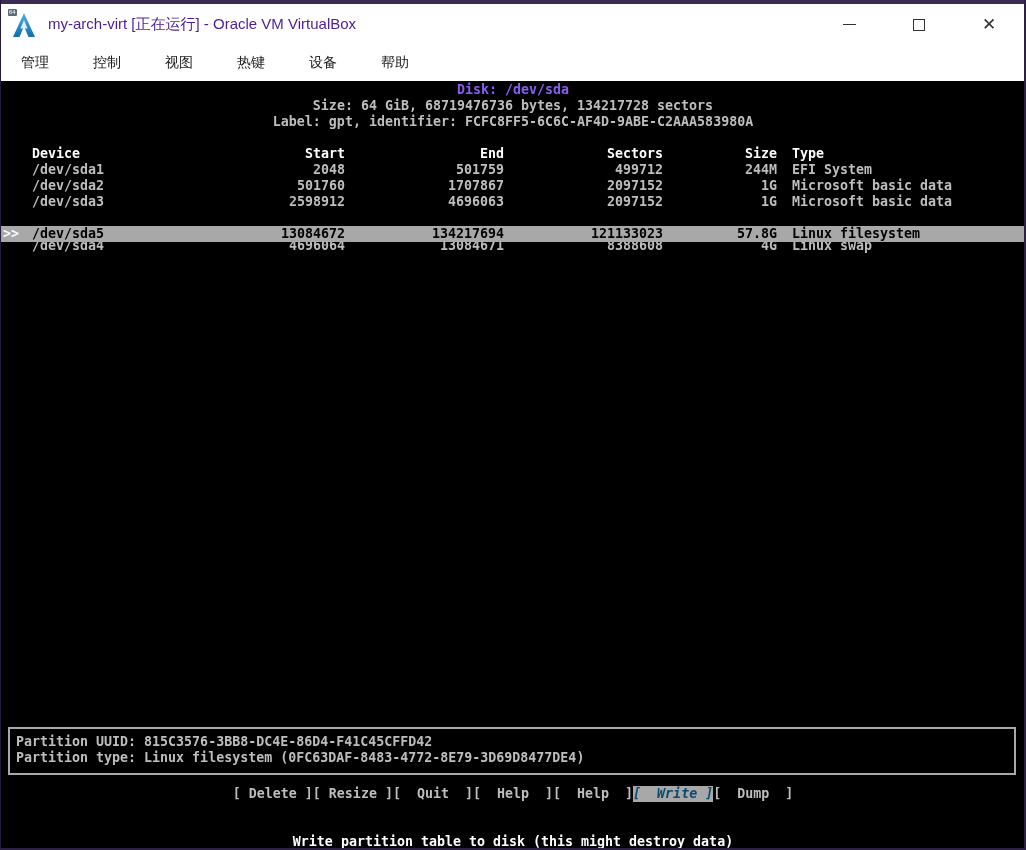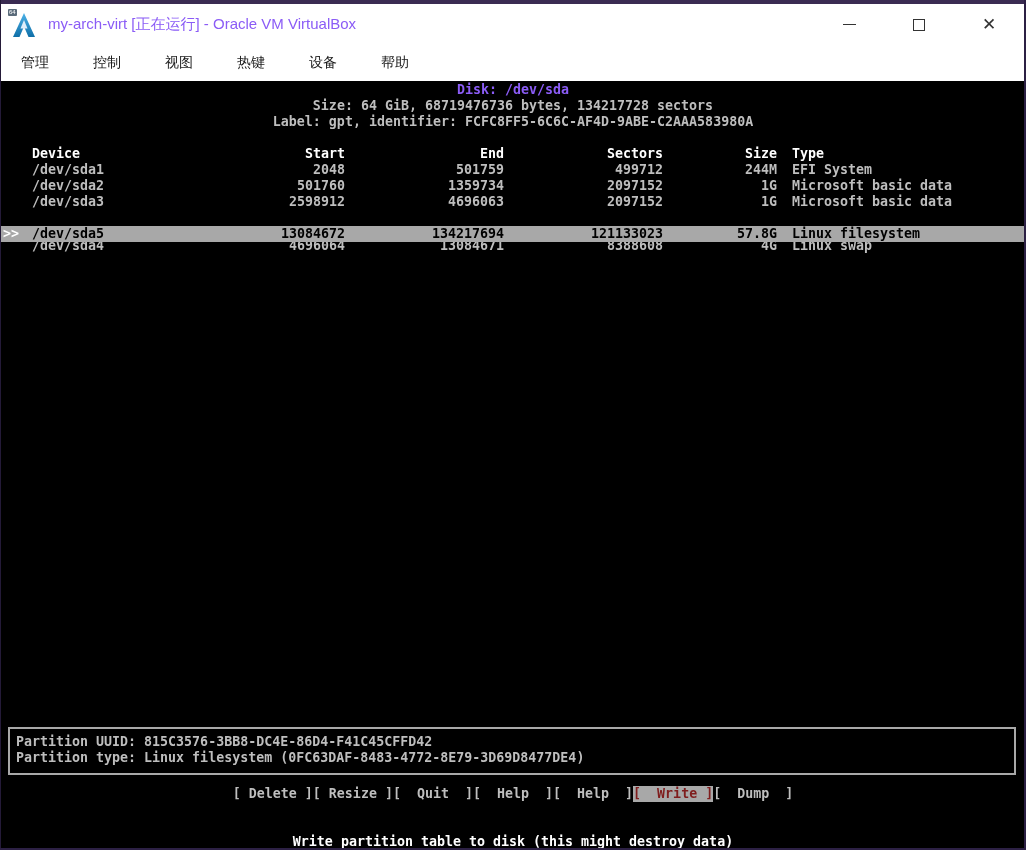--- a/index.html
+++ b/index.html
@@ -19,21 +19,21 @@
     position:absolute; top:4px; left:1px; right:2px; height:41px;
     background:#ffffff; display:flex; align-items:center;
   }
   .app-icon { position:relative; width:28px; height:28px; margin-left:9px; flex:0 0 auto; }
   .app-icon svg { display:block; }
   .badge64 {
     position:absolute; top:-2px; left:-2px; background:#5a6b7a; color:#fff;
     font-size:6px; line-height:7px; padding:0 1px; border-radius:1px;
     font-family:"Liberation Sans", sans-serif;
   }
-  .title-text { margin-left:10px; font-size:15px; color:#8b5cf6; white-space:nowrap; }
+  .title-text { margin-left:10px; font-size:15px; color:#4c1d95; white-space:nowrap; }
   .win-controls { margin-left:auto; display:flex; height:100%; }
   .win-btn {
     width:70px; height:100%; display:flex; align-items:center; justify-content:center;
     color:#222; cursor:default;
   }
   .glyph-min { display:block; width:13px; height:0; border-top:1px solid #333; }
   .glyph-max { display:block; width:12px; height:12px; border:1px solid #333; }
   .glyph-close { font-size:17px; line-height:17px; color:#333; font-weight:300;
                  font-family:"DejaVu Sans", sans-serif; }
 
@@ -85,21 +85,21 @@
     position:absolute; top:646px; left:8px; width:1008px; height:48px;
     border:2px solid #a8a8a8; padding:5px 3px 0 6px;
   }
   .info-line { height:16px; white-space:pre; color:#bebebe; }
 
   .action-menu {
     position:absolute; top:705px; left:0; right:0; height:16px;
     display:flex; justify-content:center; 
   }
   .action-btn { white-space:pre; color:#bebebe; }
-  .action-btn.selected { background:#a8a8a8; color:#7f1d1d; }
+  .action-btn.selected { background:#a8a8a8; color:#0c4a6e;font-style:italic; }
 
   .status-line { top:753px; color:#ffffff; }
 </style>
 </head>
 <body>
 
 <div class="window">
   <div class="frame-top"></div>
 
   <div class="titlebar">
@@ -161,21 +161,21 @@
       <span class="c-num">2048</span>
       <span class="c-num">501759</span>
       <span class="c-num">499712</span>
       <span class="c-num">244M</span>
       <span class="c-type">EFI System</span>
     </div>
     <div class="t-abs prow prow-1">
       <span class="c-ptr"></span>
       <span class="c-dev">/dev/sda2</span>
       <span class="c-num">501760</span>
-      <span class="c-num">1359734</span>
+      <span class="c-num">1707867</span>
       <span class="c-num">2097152</span>
       <span class="c-num">1G</span>
       <span class="c-type">Microsoft basic data</span>
     </div>
     <div class="t-abs prow prow-2">
       <span class="c-ptr"></span>
       <span class="c-dev">/dev/sda3</span>
       <span class="c-num">2598912</span>
       <span class="c-num">4696063</span>
       <span class="c-num">2097152</span>

